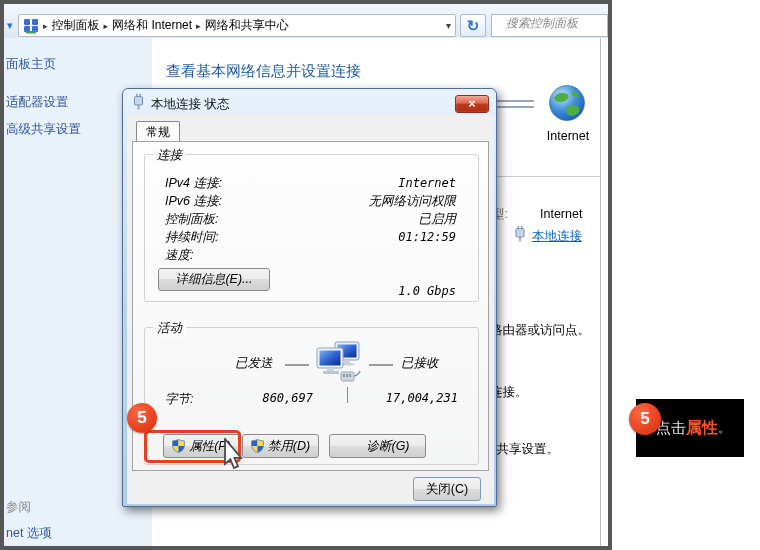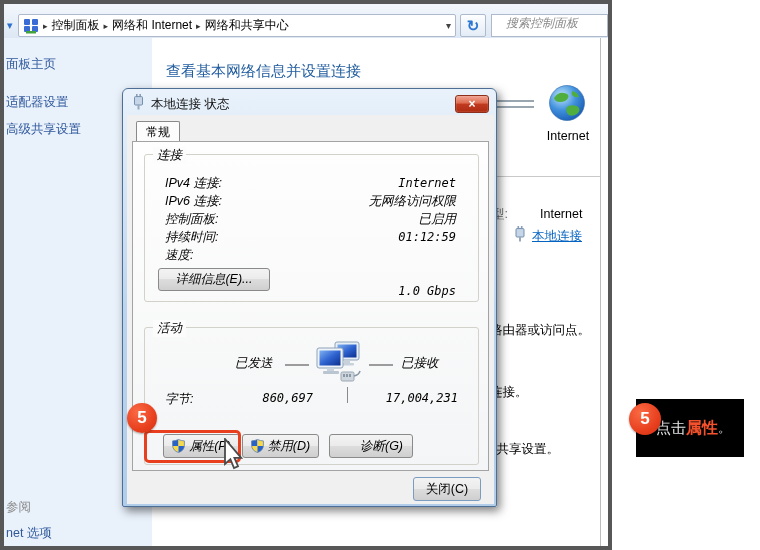--- a/index.html
+++ b/index.html
@@ -242,21 +242,21 @@
                 <g clip-path="url(#shc2)">
                   <rect x="0" y="0" width="6.5" height="7" fill="#2862c4"></rect>
                     <rect x="6.5" y="0" width="6.5" height="7" fill="#f7d94c"></rect>
                   <rect x="0" y="7" width="6.5" height="7" fill="#f7d94c"></rect>
                     <rect x="6.5" y="7" width="6.5" height="7" fill="#2862c4"></rect>
                 </g>
                 <path d="M6.5 .5 C8.3 1.4 10.6 1.9 12.4 1.9 L12.4 6.2 C12.4 10 10 12.4 6.5 13.5 C3 12.4 .6 10 .6 6.2 L.6 1.9 C2.4 1.9 4.7 1.4 6.5 .5 Z" fill="none" stroke="#5d7fae" stroke-width="0.8"></path>
               </svg>
               <span>禁用(D)</span>
             </div>
-            <div class="w7btn" style="left:184px;top:106px;width:84px;height:24px;padding-left:21px;">
+            <div class="w7btn" style="left:184px;top:106px;width:97px;height:24px;padding-left:21px;">
               <span>诊断(G)</span>
             </div>
           </div>
 
         </div>
 
         <div class="w7btn" style="left:286px;top:362px;width:68px;height:24px;border-color:#7a9cc0;">
           <span>关闭(C)</span>
         </div>
       </div>

